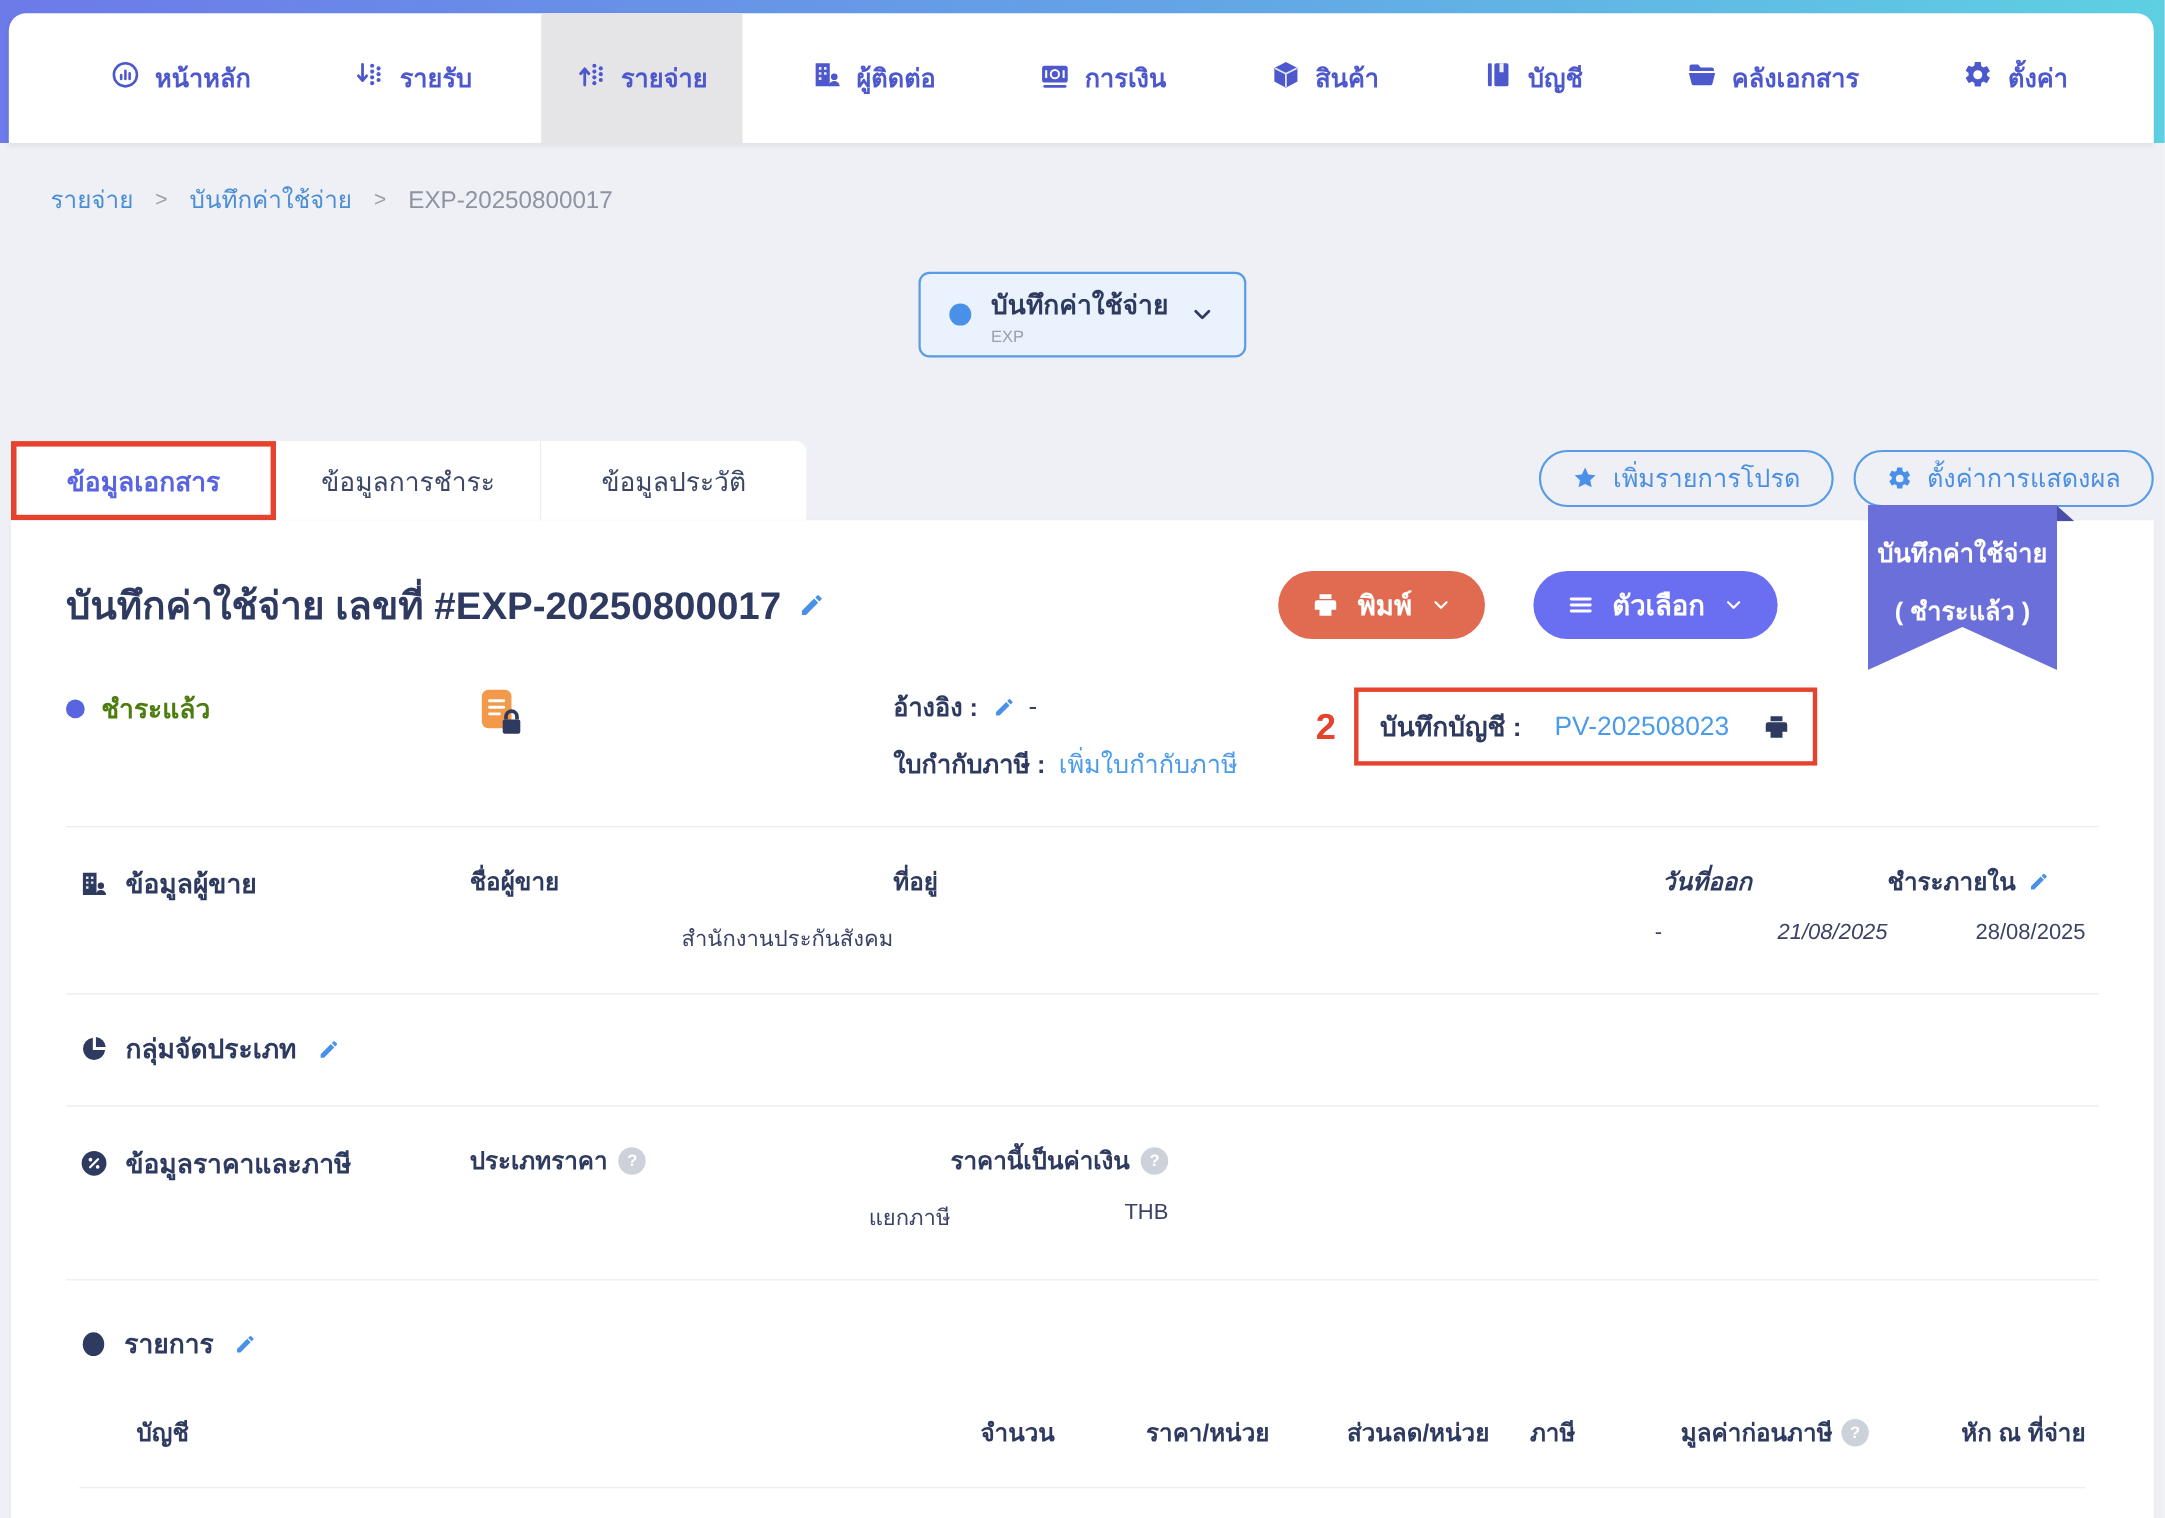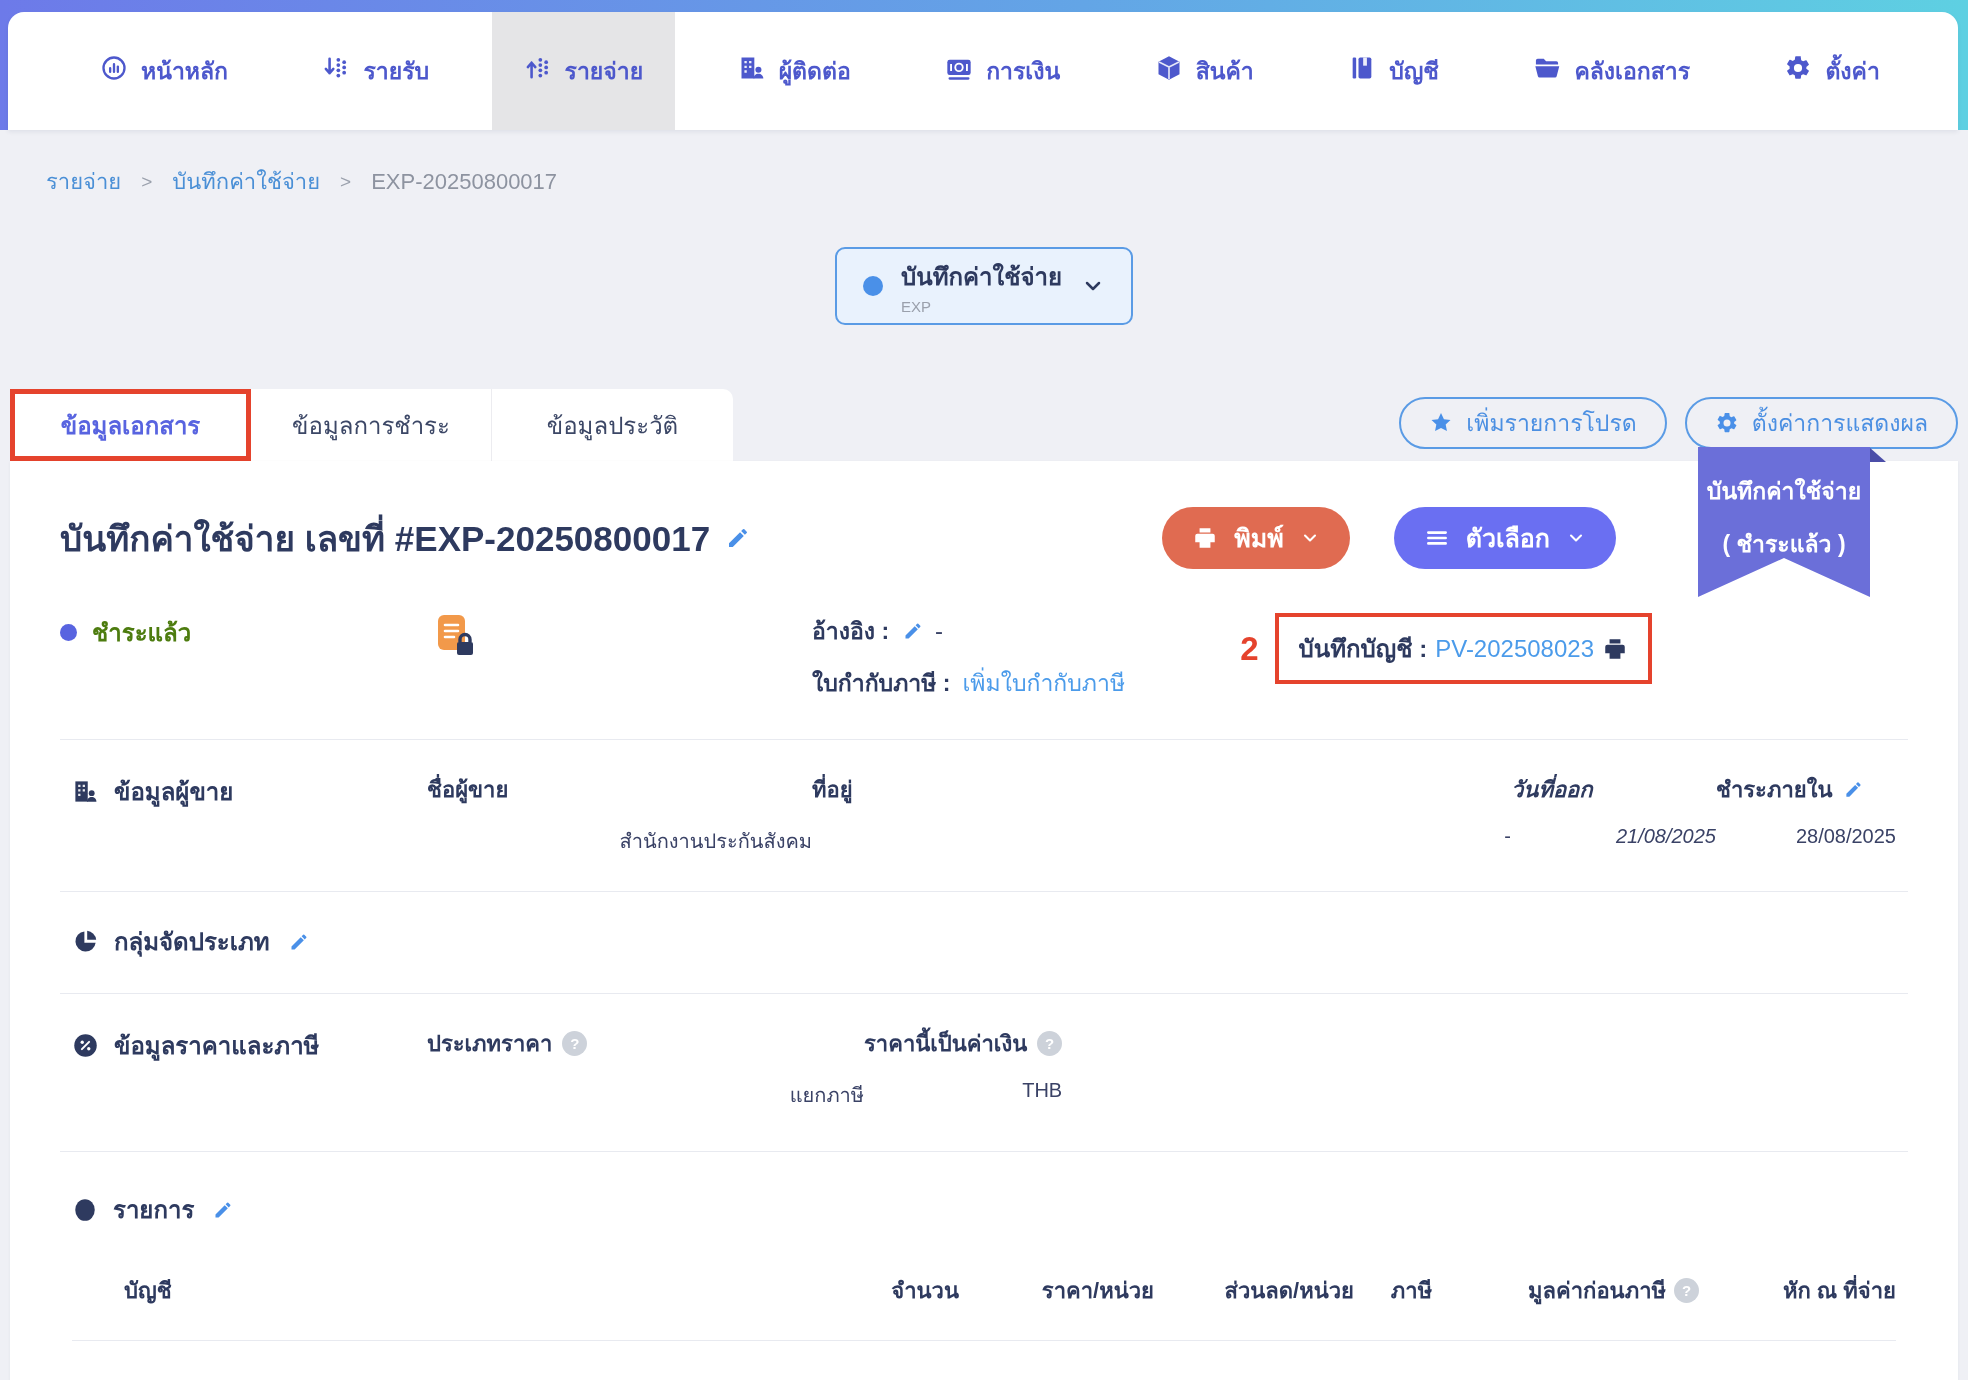--- a/index.html
+++ b/index.html
@@ -43,21 +43,21 @@
   .dd-texts { flex:1; }
   .dd-label { font-size:24px; font-weight:600; color:#2e3a5f; }
   .dd-sub   { font-size:15px; color:#9aa0ac; margin-top:2px; }
   
   .annot { color:#e5432d; font-weight:bold; font-size:33px; }
   .annot-1 { position:absolute; left:12px; top:328px; }
   
   .tabs-row {
     position:relative; margin:0 10px; display:flex; align-items:flex-end;
   }
-  .tabs { display:flex; margin-top:0; }
+  .tabs { display:flex; margin-top:12px; }
   .tab {
     width:241px; height:72px; background:#fff;
     display:flex; align-items:center; justify-content:center;
     font-size:24px; color:#3c4766; cursor:pointer; border-right:1px solid #ececf0;
   }
   .tab:last-child { border-radius:0 10px 0 0; border-right:none; }
   .tab.active {
     color:#5864e0; font-weight:bold;
     border:5px solid #e5432d; border-right:5px solid #e5432d;
   }
@@ -105,21 +105,21 @@
   .status-dot { width:17px; height:17px; border-radius:50%; background:#5864e0; }
   .lock-col { width:376px; }
   .refs-col { flex:1; }
   .ref-line { display:flex; align-items:center; gap:12px; font-size:23px; }
   .ref-line + .ref-line { margin-top:16px; }
   .lbl-b { font-weight:bold; color:#2e3a5f; }
   .link { color:#4b9bea; cursor:pointer; }
   .journal-area { display:flex; align-items:center; gap:16px; margin-right:256px; }
   .journal-box {
     border:4px solid #e5432d; padding:12px 20px; display:flex; align-items:center;
-    gap:8px; font-size:24px; background:#fff;
+    gap:30px; font-size:24px; background:#fff;
   }
   .journal-box .printer { color:#2e3a5f; cursor:pointer; display:inline-flex; }
   .divider { height:1px; background:#e8eaf0; margin-top:38px; }
   
   .sec-head { display:flex; align-items:center; gap:15px; color:#2e3a5f;
               font-size:24px; font-weight:bold; }
   .row-pad { padding:32px 12px 0; }
   .seller-row { display:flex; }
   .col-label { font-size:22px; font-weight:bold; color:#2e3a5f;
                display:flex; align-items:center; gap:10px;text-align:right; }

